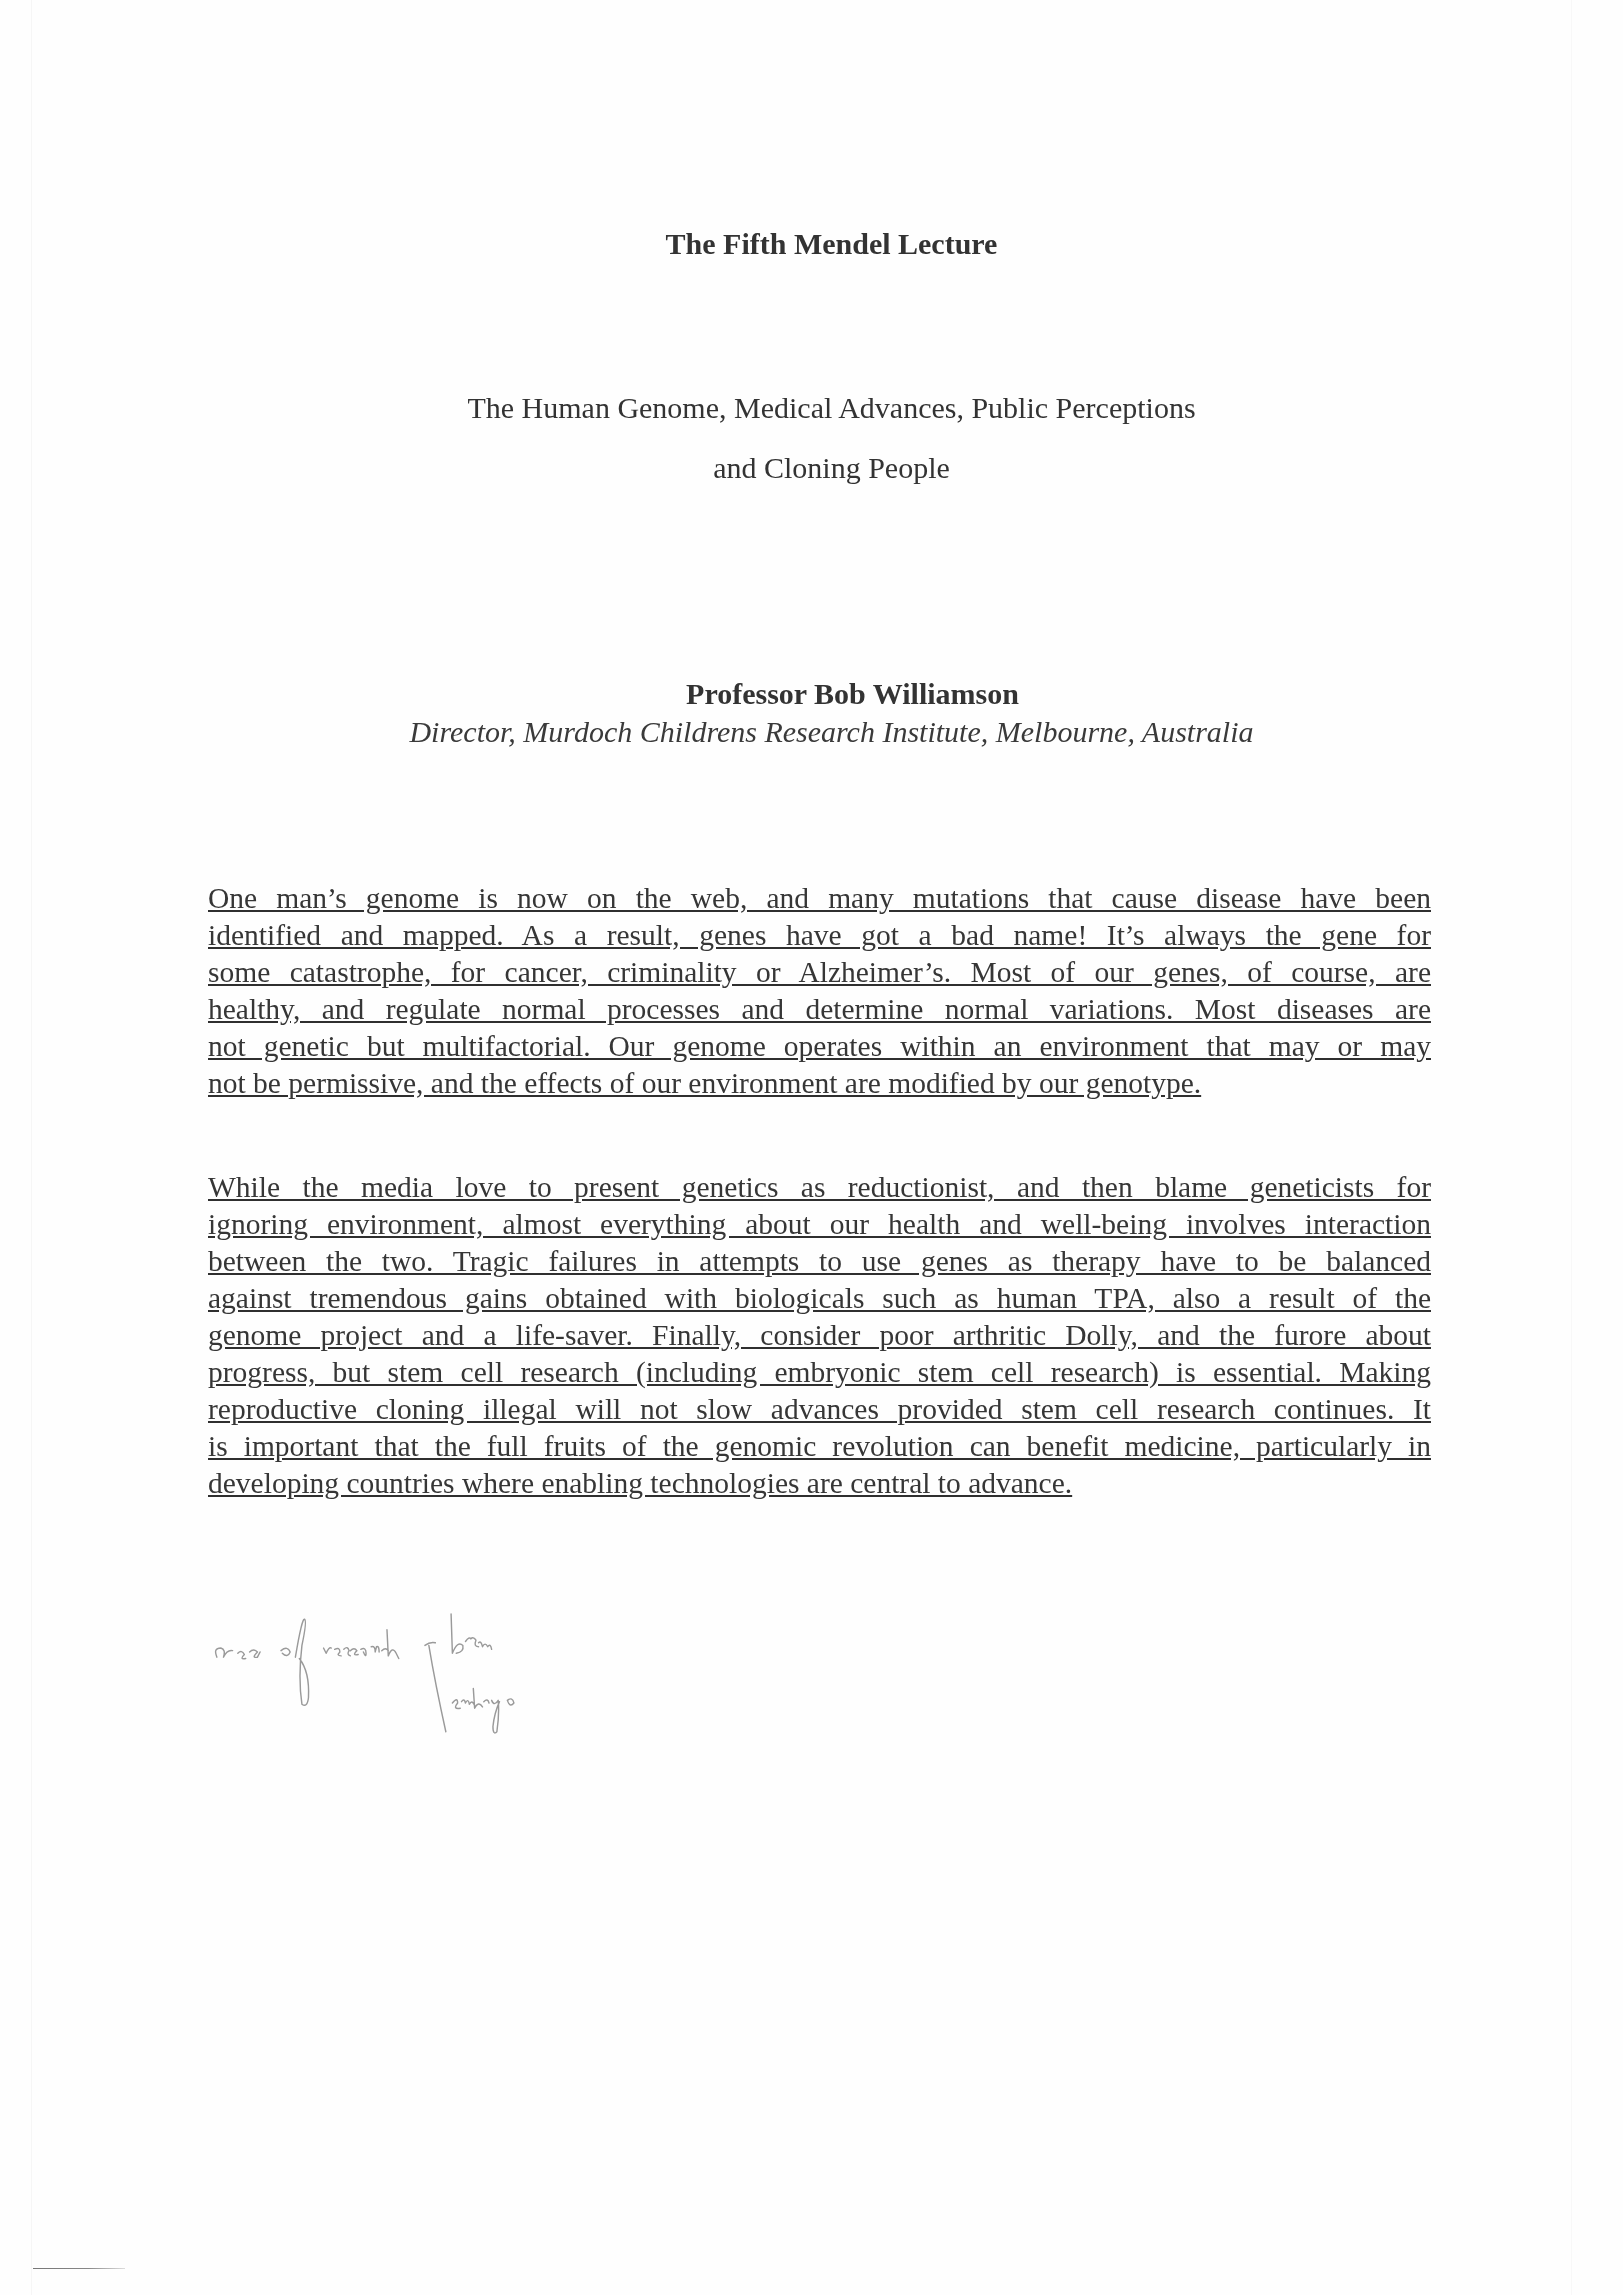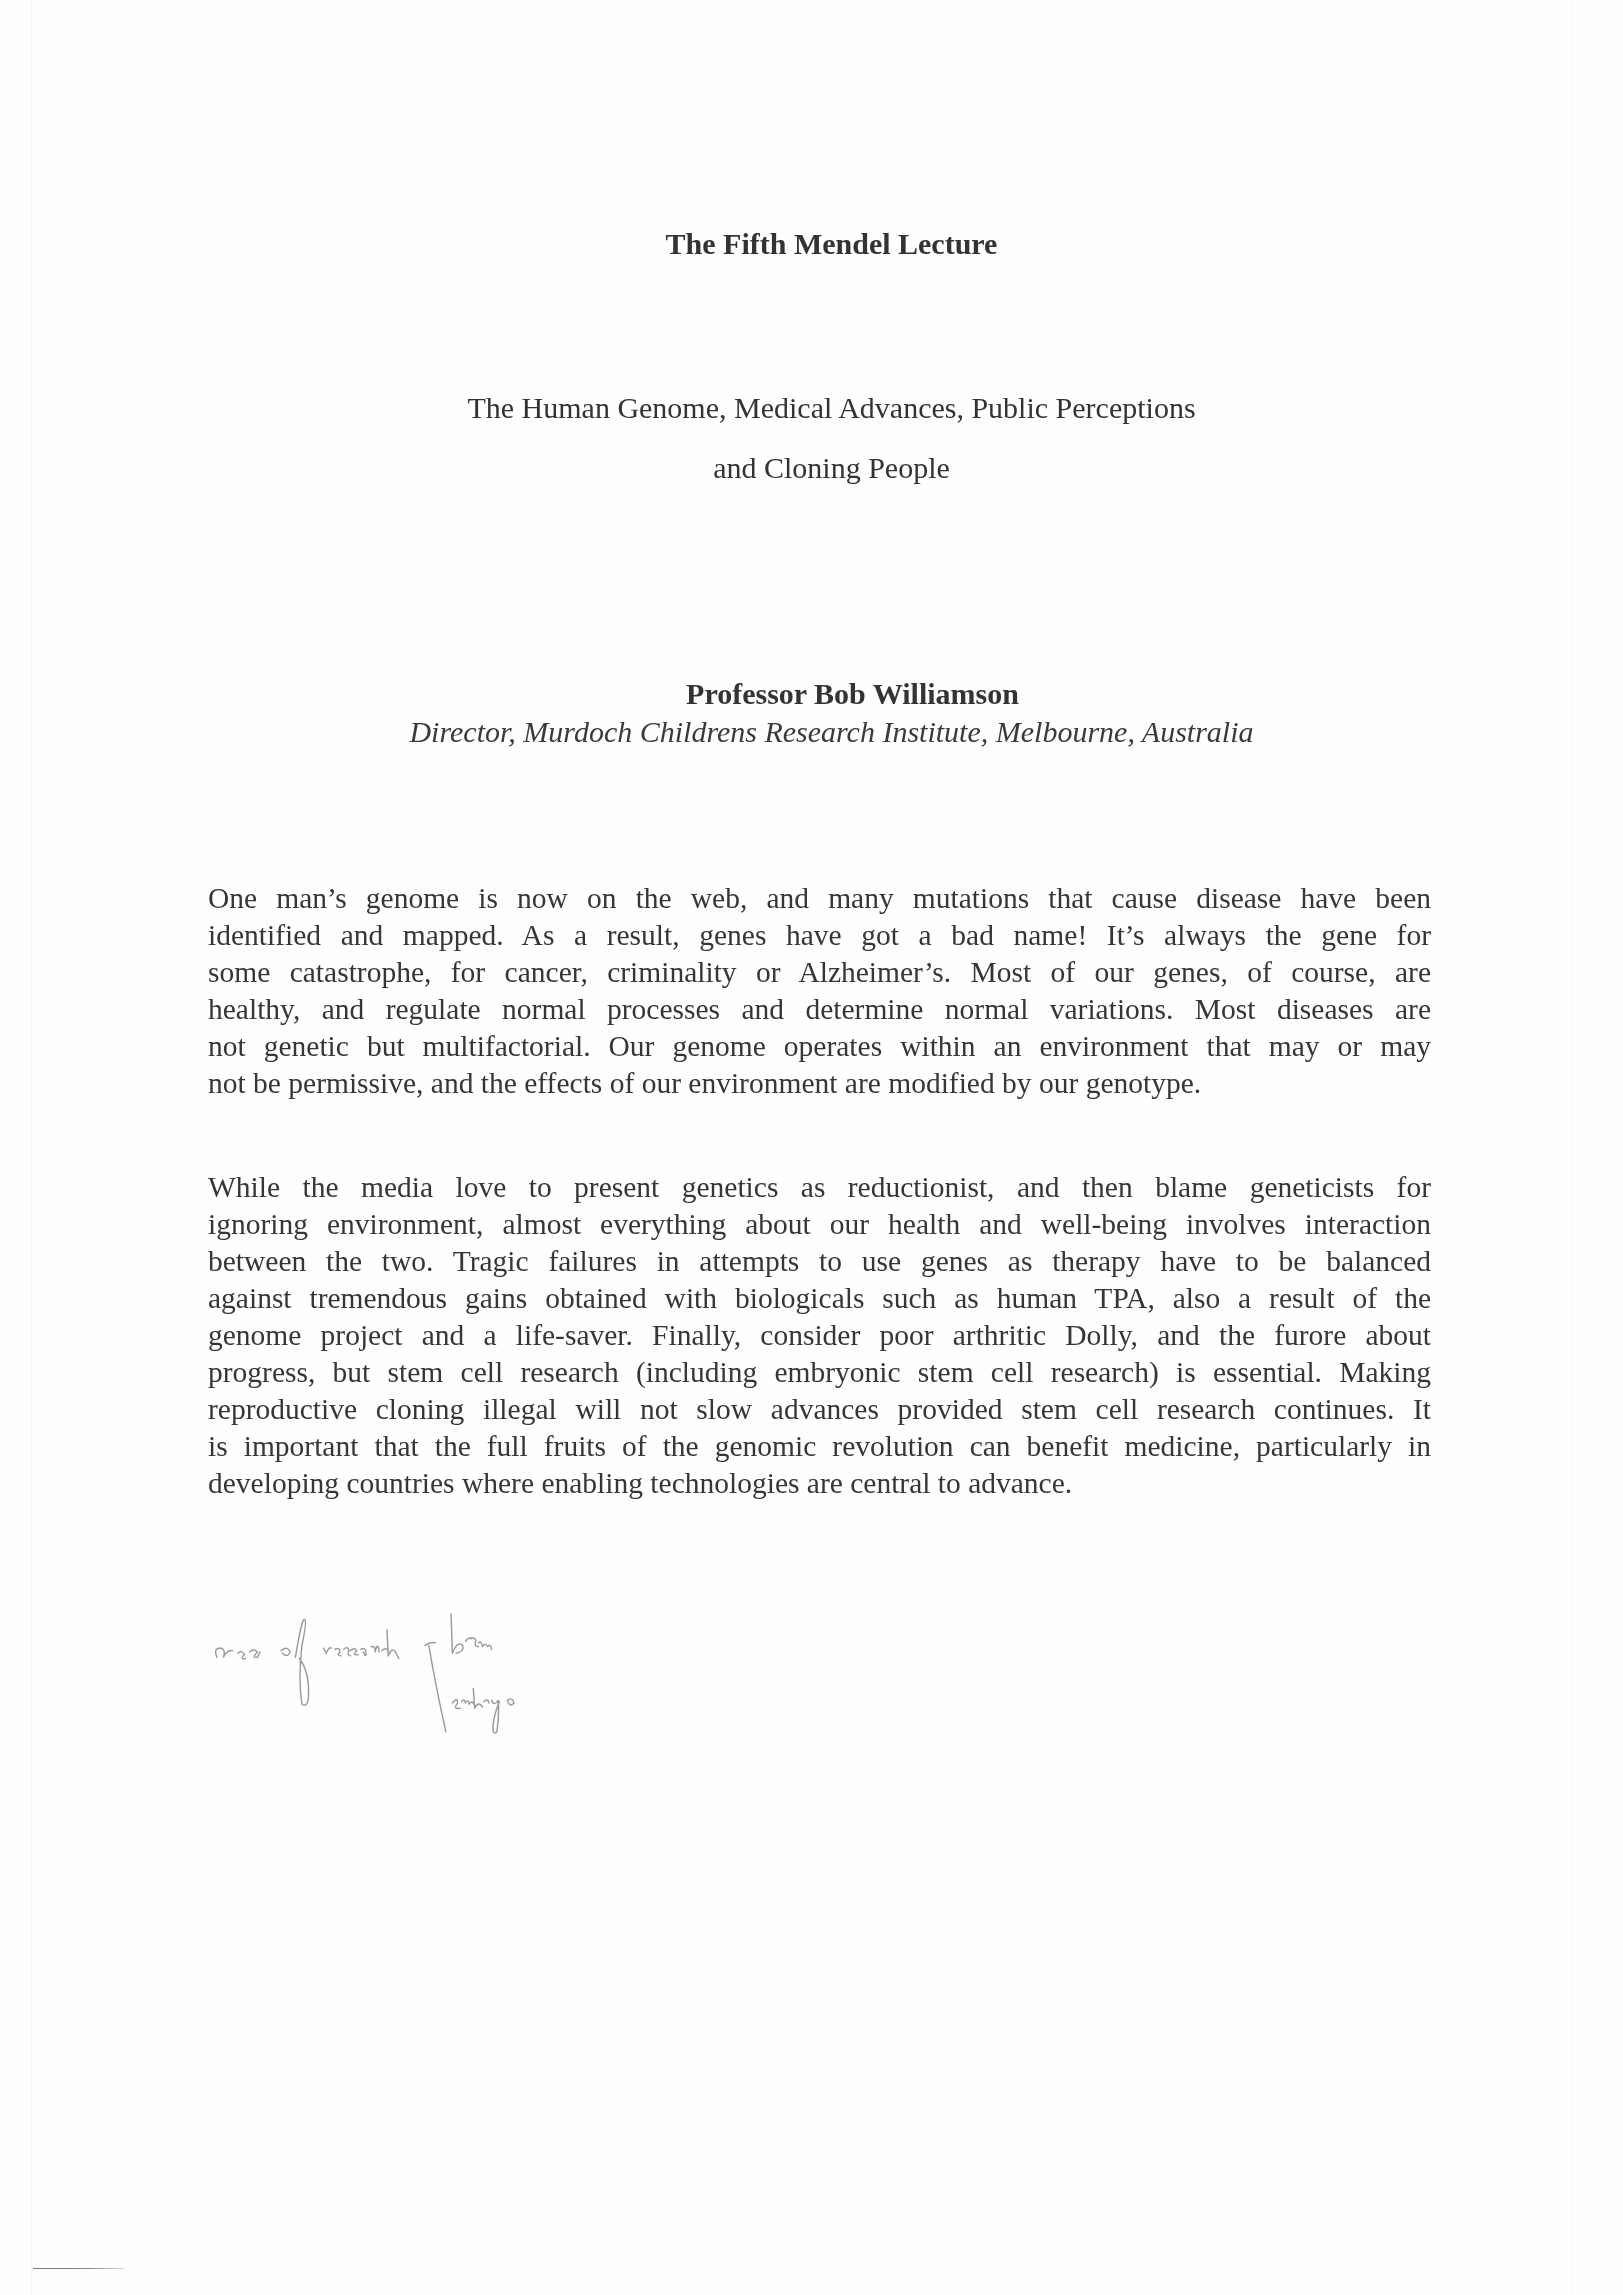--- a/index.html
+++ b/index.html
@@ -53,20 +53,21 @@
     .affiliation {
       top: 715px;
       font-size: 30px;
       font-style: italic;
       color: #3a3a3a;
     }
     .para {
       position: absolute;
       left: 208px;
       width: 1223px;
+      text-decoration: underline;
     }
     .para .line {
       display: block;
       height: 37px;
       line-height: 37px;
       font-size: 29.5px;
       text-align: justify;
       text-align-last: justify;
       white-space: nowrap;
       color: #363636;

